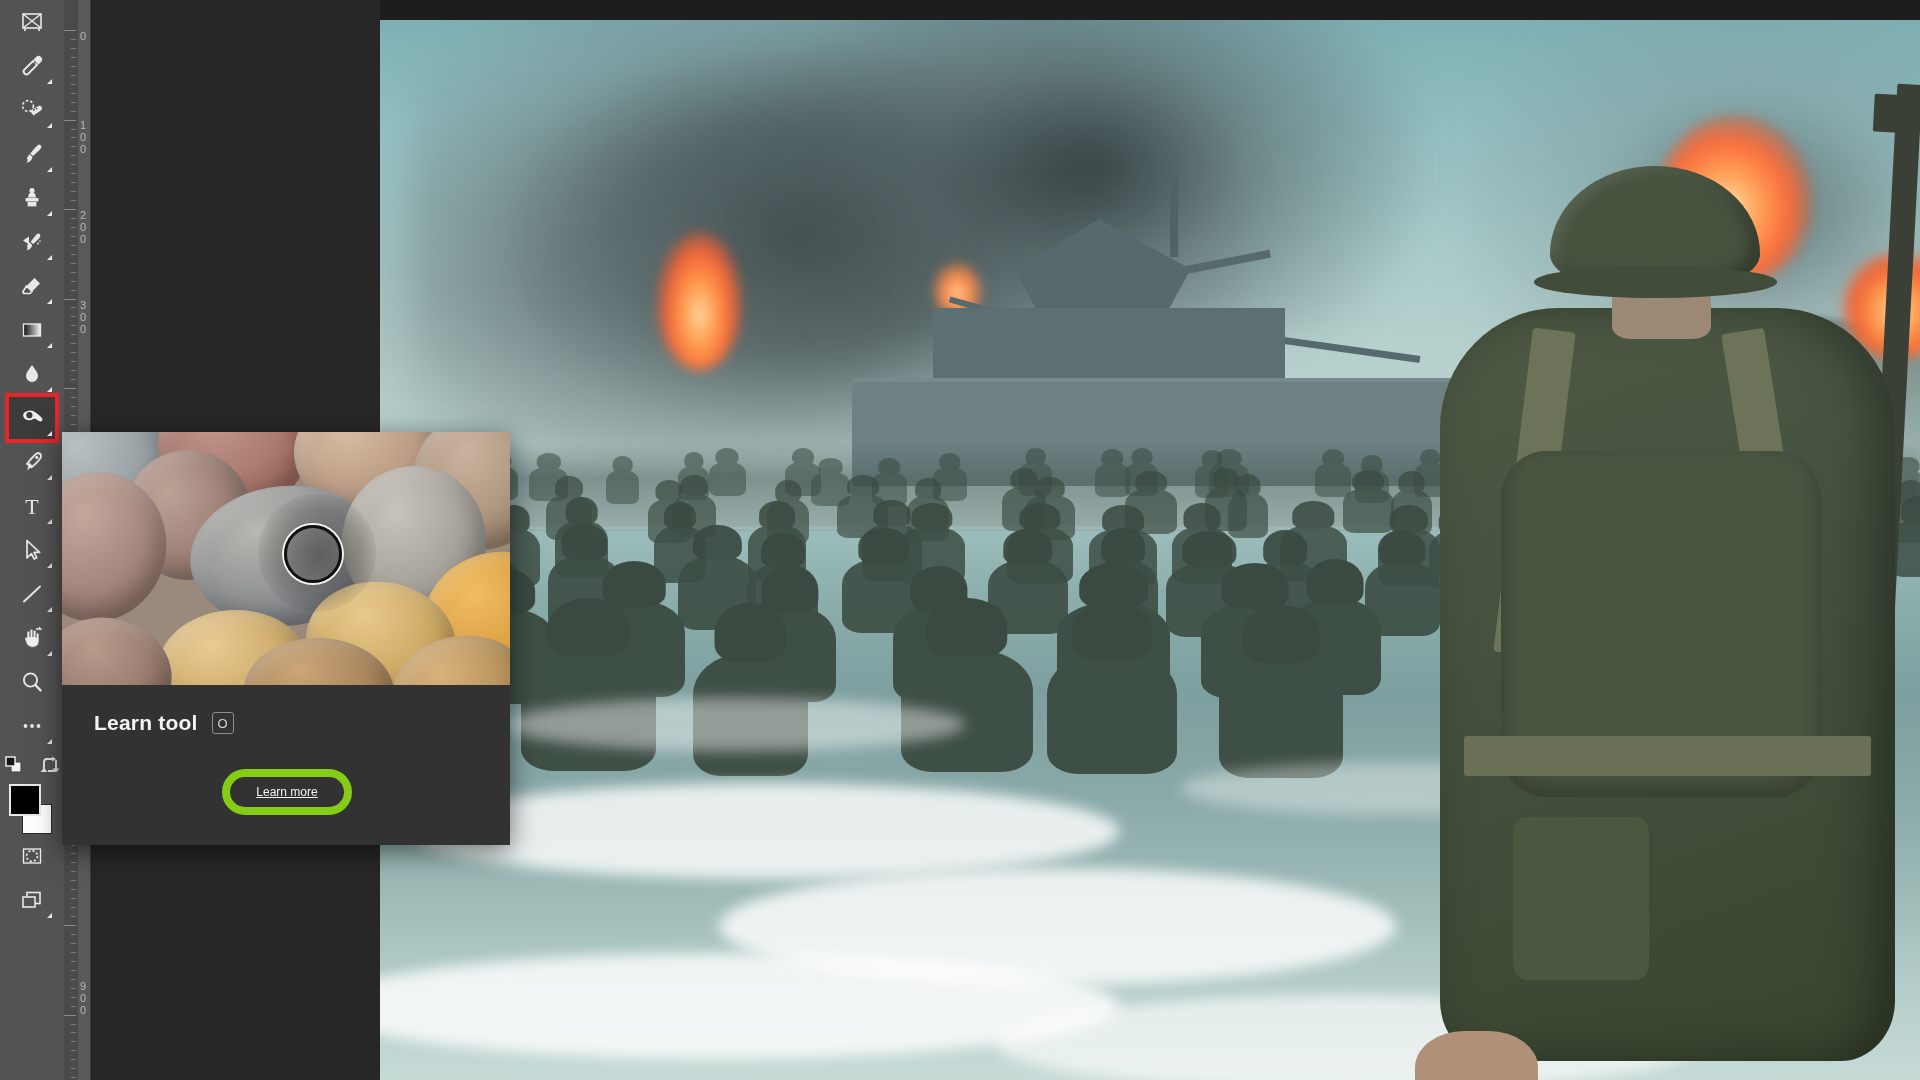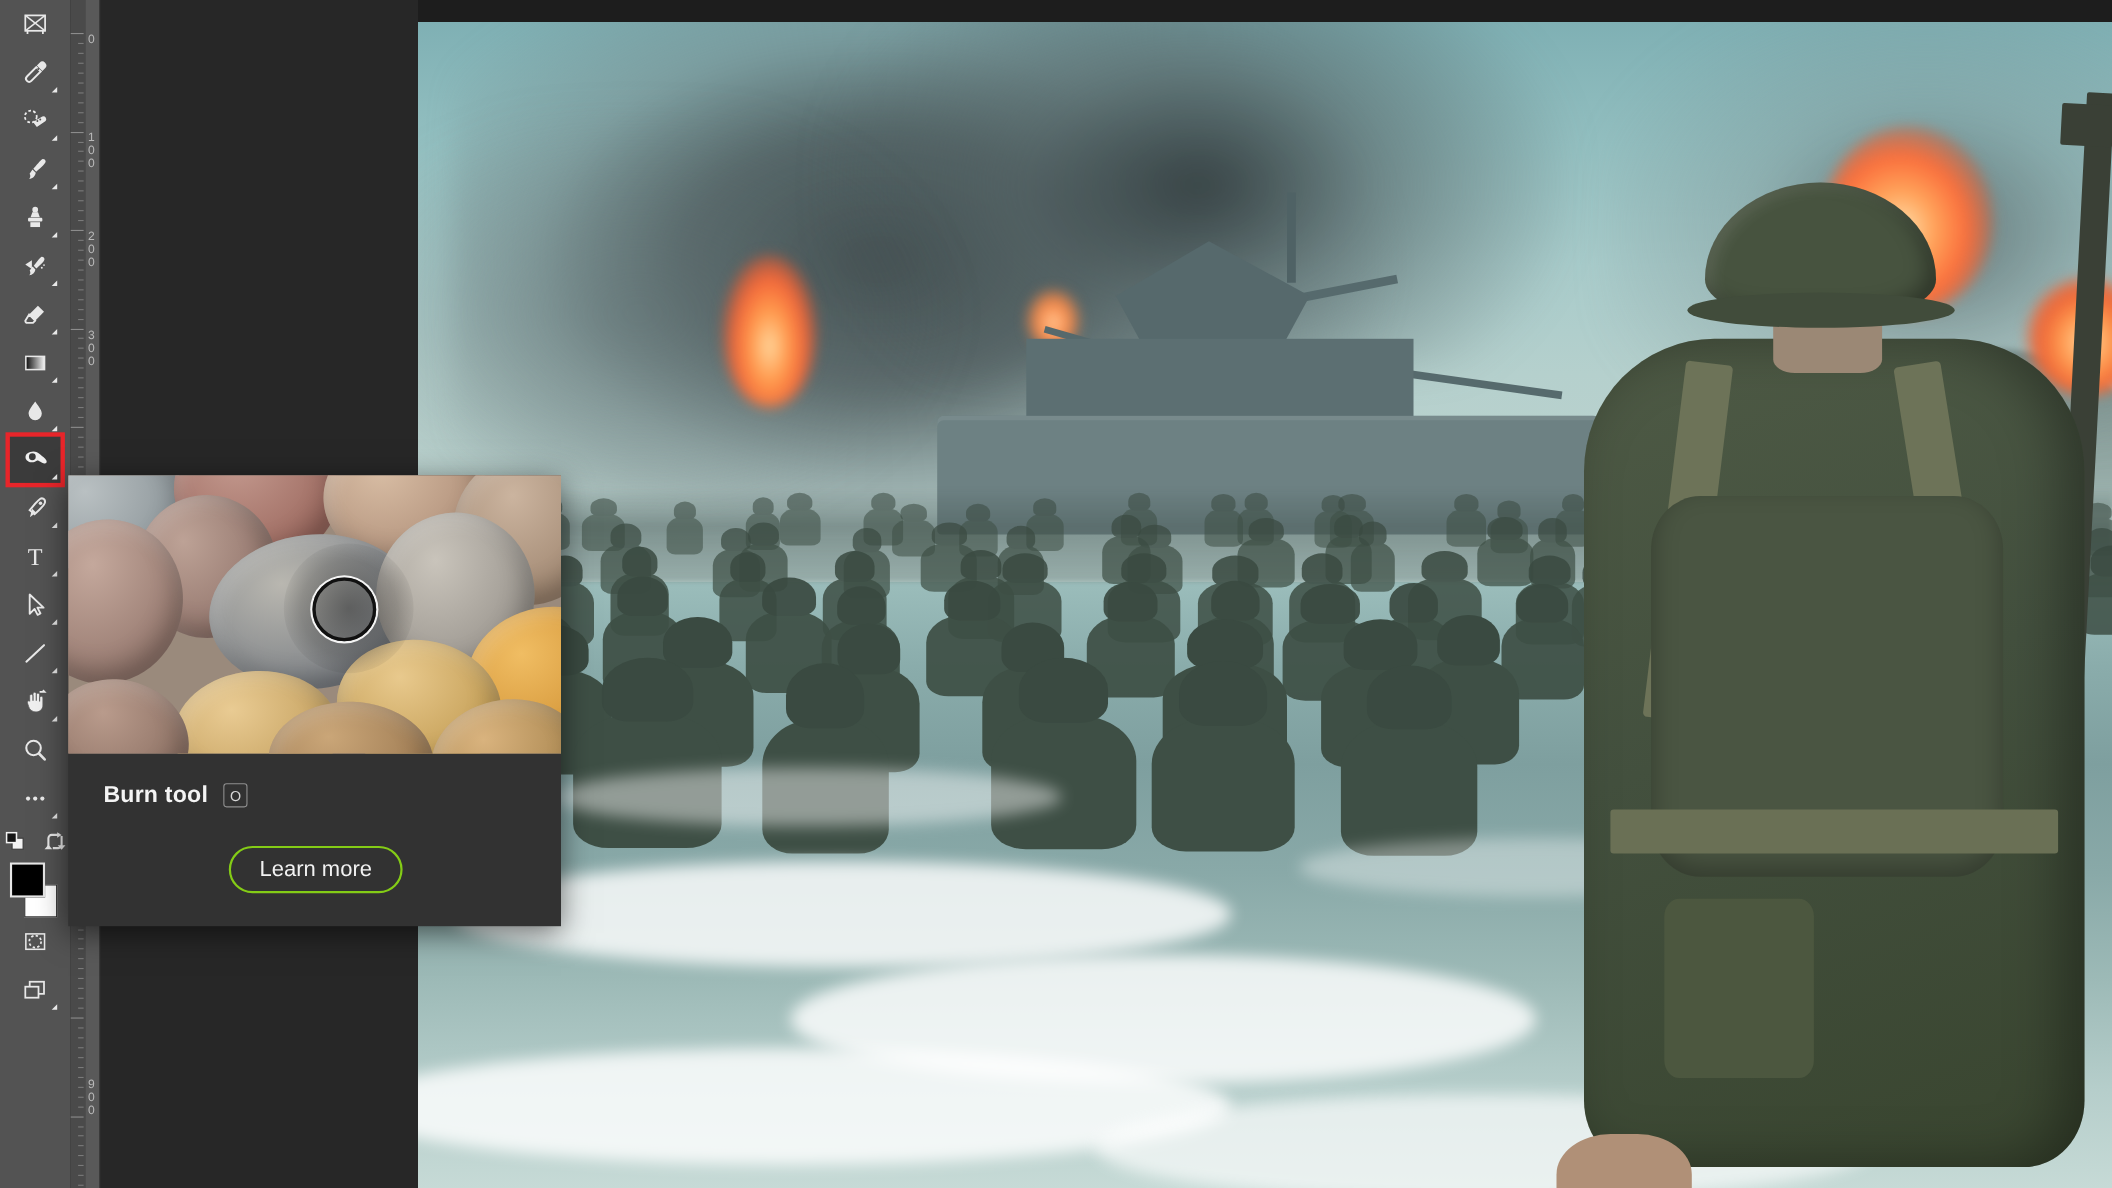--- a/index.html
+++ b/index.html
@@ -474,28 +474,29 @@
     color: #e2e2e2;
     font-size: 17px;
     line-height: 22px;
   }
   .tt-actions {
     margin-top: 34px;
     display: flex;
     justify-content: center;
   }
   .tt-btn {
-    border: 2px solid #84cc16;
+    border: 8px solid #84cc16;
     border-radius: 999px;
     color: #f2f2f2;
     background: transparent;
-    font-size: 20px;
+    font-size: 12px;
     padding: 8px 26px;
     cursor: pointer;
     font-family: "Liberation Sans", sans-serif;
+    text-decoration: underline;
   }
 </style>
 </head>
 <body>
 
 <div id="app">
 
   <div class="top-strip"></div>
 
   <div class="canvas-wrap">
@@ -985,21 +986,21 @@
           <div class="pebble" style="left:96px;top:178px;width:150px;height:112px;transform:rotate(-4deg);background:radial-gradient(ellipse at 36% 30%, #e9cb93 0%, #c4a05e 72%, #c4a05e 100%);"></div>
           <div class="pebble" style="left:-20px;top:186px;width:130px;height:110px;transform:rotate(12deg);background:radial-gradient(ellipse at 36% 30%, #b99b8c 0%, #8d7164 72%, #8d7164 100%);"></div>
           <div class="pebble" style="left:182px;top:206px;width:150px;height:108px;transform:rotate(2deg);background:radial-gradient(ellipse at 36% 30%, #caa678 0%, #9d7a52 72%, #9d7a52 100%);"></div>
           <div class="pebble" style="left:330px;top:204px;width:140px;height:110px;transform:rotate(-8deg);background:radial-gradient(ellipse at 36% 30%, #d9b37e 0%, #a9864f 72%, #a9864f 100%);"></div>
         </div>
       <div class="burn-dark"></div>
       <div class="tt-cursor"></div>
     </div>
     <div class="tt-body">
       <div class="tt-titlerow">
-        <span class="tt-title">Burn tool</span>
+        <span class="tt-title">Learn tool</span>
         <span class="tt-key">O</span>
       </div>
       <div class="tt-actions">
         <button class="tt-btn">Learn more</button>
       </div>
     </div>
   </div>
 
 </div>
 

